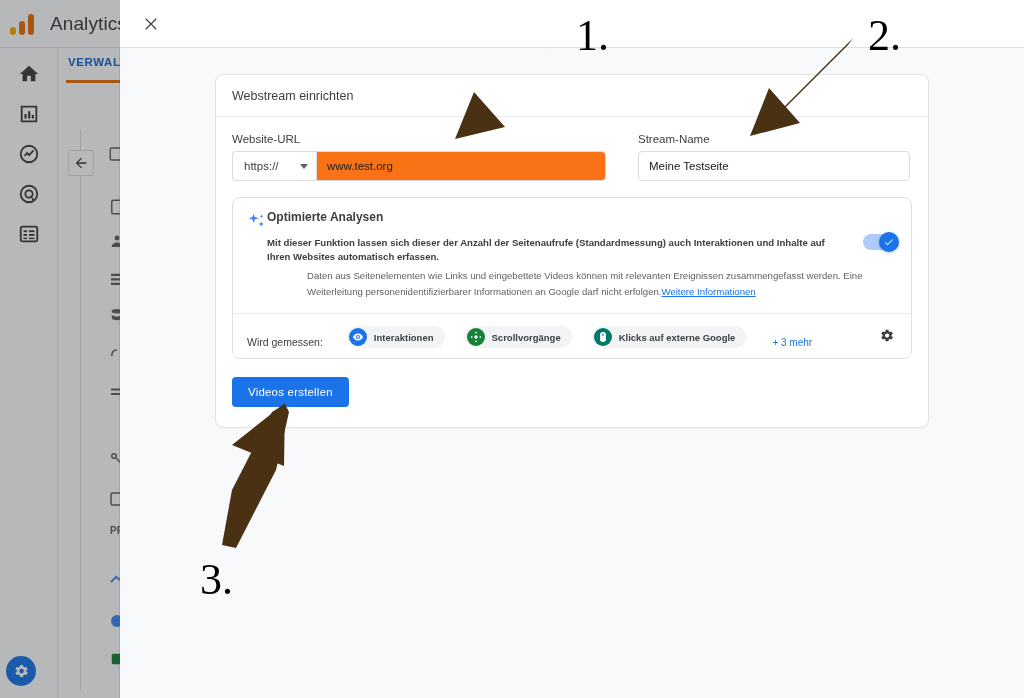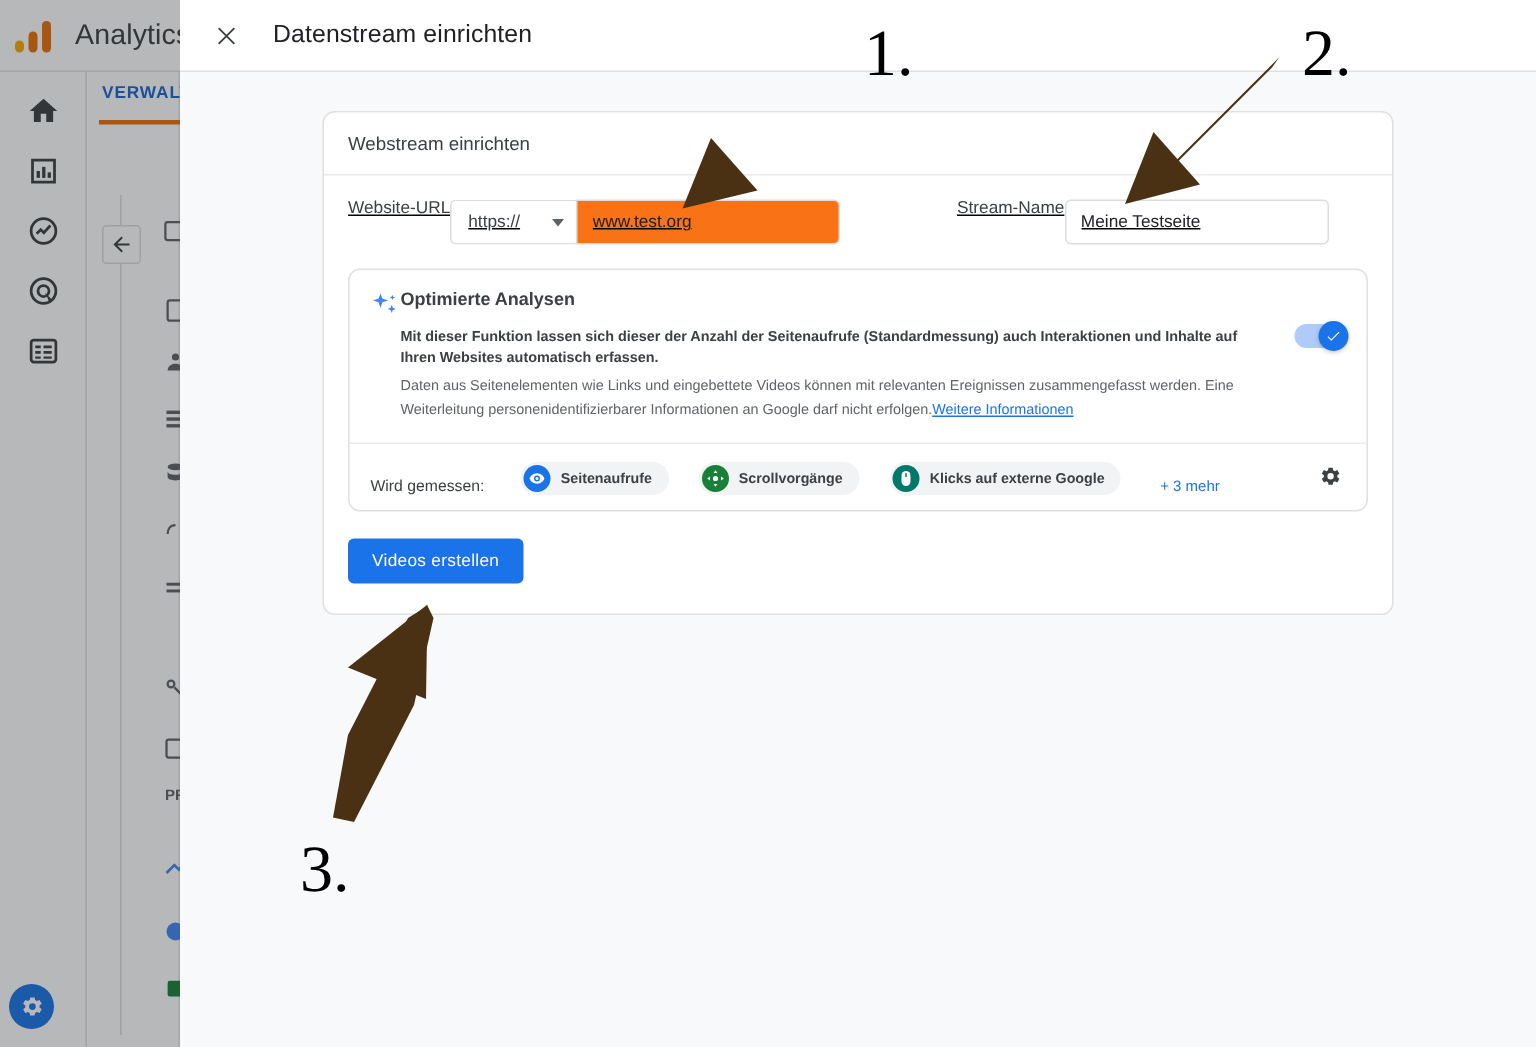--- a/index.html
+++ b/index.html
@@ -102,21 +102,21 @@
     width: 714px; margin: 0 auto; background: #ffffff;
     border: 1px solid #e0e0e0; border-radius: 8px; overflow: hidden;
   }
   .card-head {
     height: 42px; display: flex; align-items: center; padding-left: 16px;
     border-bottom: 1px solid #e8eaed; font-size: 12.5px; color: #3c4043;
   }
   .card-body { padding: 16px 16px 20px 16px; }
 
   .field-row { display: flex; gap: 32px; }
-  .field { display: flex; flex-direction: row; text-decoration: underline; }
+  .field { display: flex; flex-direction: column; }
   .field.url { width: 374px; }
   .field.name { width: 272px; }
   .field-label { font-size: 11.5px; color: #3c4043; margin-bottom: 6px; }
 
   .url-input-group { display: flex; height: 30px; }
   .proto-select {
     width: 84px; border: 1px solid #dadce0; border-right: none;
     border-radius: 4px 0 0 4px; background: #fff;
     display: flex; align-items: center; justify-content: space-between;
     padding: 0 8px 0 11px; font-size: 11.5px; color: #3c4043; cursor: pointer;
@@ -136,21 +136,21 @@
   .enh-box {
     margin-top: 16px; border: 1px solid #e0e0e0; border-radius: 8px;
     background: #ffffff; padding: 12px 14px 10px 14px; position: relative;
   }
   .enh-top { display: flex; }
   .sparkle { width: 20px; height: 20px; flex: none; margin-top: 2px; }
   .sparkle svg { width: 20px; height: 20px; fill: #4285f4; }
   .enh-right { flex: 1; }
   .enh-title { font-size: 12px; font-weight: bold; color: #3c4043; margin-bottom: 12px; }
   .enh-p1 { font-size: 9.6px; font-weight: bold; color: #3c4043; line-height: 1.45; width: 580px; }
-  .enh-p2 { font-size: 9.6px; color: #5f6368; line-height: 1.65; width: 600px; margin-top: 4px; }
+  .enh-p2 { font-size: 9.6px; color: #5f6368; line-height: 1.65; width: 600px; margin-top: 4px; margin-left: 40px; }
   .enh-link { color: #1a73e8; text-decoration: underline; }
 
   .toggle {
     position: absolute; right: 14px; top: 36px;
     width: 34px; height: 16px; border-radius: 8px; background: #aecbfa;
     cursor: pointer;
   }
   .toggle-knob {
     position: absolute; right: -2px; top: -2px; width: 20px; height: 20px;
     border-radius: 50%; background: #1a73e8;
@@ -340,21 +340,20 @@
   <div class="scrim"></div>
 
   <div class="modal">
 
     <div class="modal-head">
       <span class="close-x">
         <svg viewBox="0 0 24 24">
             <path d="M5 5l14 14M19 5L5 19"></path>
           </svg>
       </span>
-      <span class="modal-head-title">Datenstream einrichten</span>
     </div>
 
     <div class="modal-body">
       <div class="card">
 
         <div class="card-head">Webstream einrichten</div>
 
         <div class="card-body">
 
           <div class="field-row">
@@ -404,21 +403,21 @@
             <div class="measure-row">
               <span class="measure-label">Wird gemessen:</span>
 
               <span class="chip">
                 <span class="chip-ic" style="background:#1a73e8">
                   <svg viewBox="0 0 24 24">
                       <path d="M12 5C7 5 3 9 2 12c1 3 5 7 10 7s9-4 10-7c-1-3-5-7-10-7zm0 11a4 4 0 110-8 4 4 0 010 8z"></path>
                       <circle cx="12" cy="12" r="2"></circle>
                     </svg>
                 </span>
-                <span class="chip-lab">Seitenaufrufe</span>
+                <span class="chip-lab">Interaktionen</span>
               </span>
 
               <span class="chip">
                 <span class="chip-ic" style="background:#188038">
                   <svg viewBox="0 0 24 24">
                       <circle cx="12" cy="12" r="3.4"></circle>
                       <path d="M12 1l2.6 3.6h-5.2zM12 23l-2.6-3.6h5.2zM1 12l3.6-2.6v5.2zM23 12l-3.6 2.6V9.4z"></path>
                     </svg>
                 </span>
                 <span class="chip-lab">Scrollvorgänge</span>

